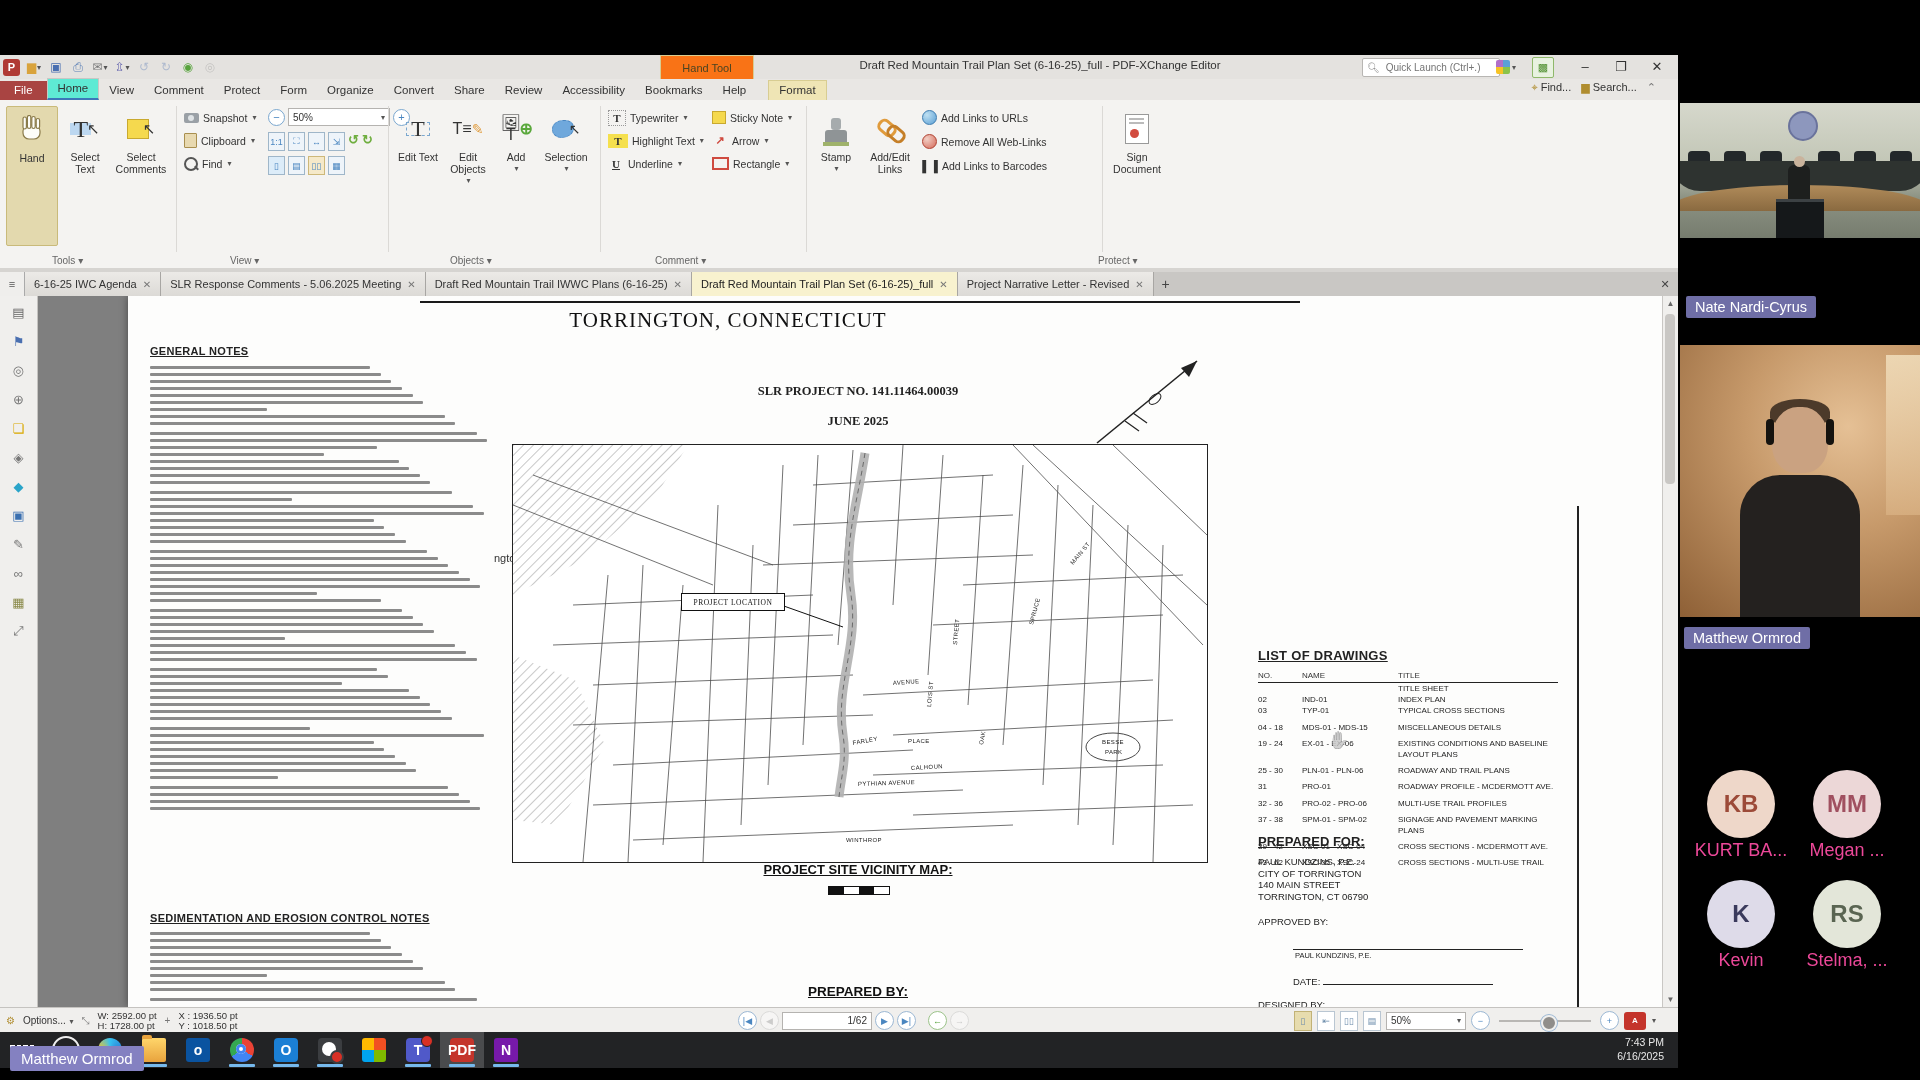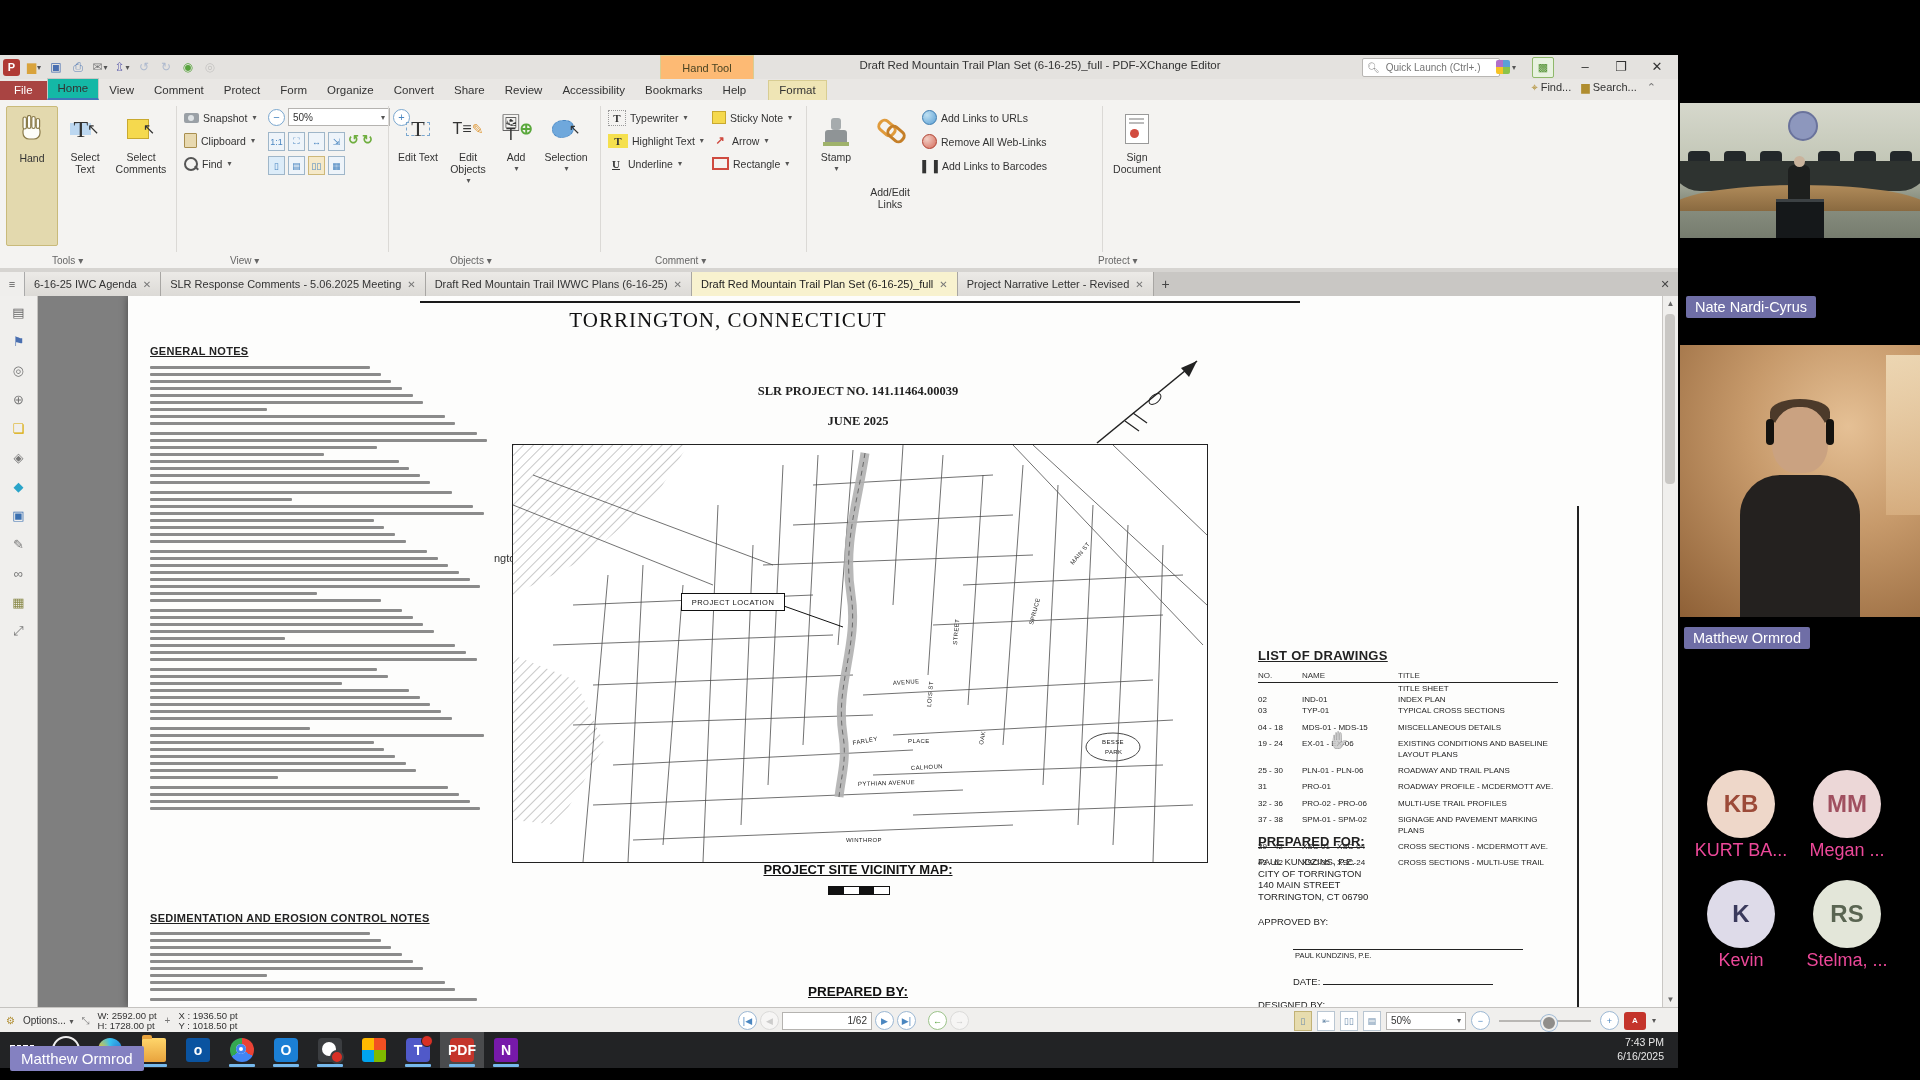--- a/index.html
+++ b/index.html
@@ -14,27 +14,27 @@
   #app-logo{width:17px;height:17px;background:#b03a34;border-radius:3px;color:#fff;font-weight:bold;font-size:11px;display:flex;align-items:center;justify-content:center;margin:0 3px;}
   .faded{opacity:.35;}
   .caret{font-size:8px;color:#555;margin-left:1px;}
   #win-title{position:absolute;left:760px;top:4px;width:560px;text-align:center;color:#333;font-size:11.5px;white-space:nowrap;}
   #quick-launch{position:absolute;left:1362px;top:3px;width:128px;height:17px;background:#fff;border:1px solid #b8b6b3;border-radius:2px;display:flex;align-items:center;font-size:10px;color:#8a8a8a;padding:0 4px;gap:4px;}
   #ql-input{border:none;outline:none;font-size:10px;color:#8a8a8a;width:100%;background:transparent;font-family:"Liberation Sans",sans-serif;}
   #customize-ico{position:absolute;left:1496px;top:3px;width:26px;height:18px;font-size:12px;display:flex;align-items:center;gap:1px;}
   #session-ico{position:absolute;left:1532px;top:2px;width:20px;height:19px;background:#e8f2e0;border:1px solid #8fb86a;border-radius:2px;display:flex;align-items:center;justify-content:center;color:#4e8f2f;font-size:11px;}
   .winbtn{position:absolute;top:0;width:34px;height:23px;display:flex;align-items:center;justify-content:center;font-size:13px;color:#333;}
   
-  #handtool-chip{position:absolute;left:660px;top:0;width:92px;height:24px;background:#fdba74;border:1px solid #d8cd92;border-bottom:none;display:flex;align-items:center;justify-content:center;font-size:11px;color:#4a4422;}
+  #handtool-chip{position:absolute;left:660px;top:0;width:92px;height:24px;background:#f97316;border:1px solid #d8cd92;border-bottom:none;display:flex;align-items:center;justify-content:center;font-size:11px;color:#4a4422;}
 
   
   #tabsrow{position:absolute;left:0;top:24px;width:100%;height:21px;background:#e9e7e4;display:flex;align-items:flex-end;font-size:11.5px;}
   .rtab{padding:3px 10px 4px;color:#333;white-space:nowrap;}
   .rtab.file{background:#a94442;color:#fff;padding:3px 14px 4px;}
-  .rtab.active{background:#14b8a6;border:1px solid #c9c7c4;border-bottom:2px solid #3c76b9;}
+  .rtab.active{background:#5eead4;border:1px solid #c9c7c4;border-bottom:2px solid #3c76b9;}
   .rtab.ctx{background:#efe5b5;border:1px solid #d8cd92;border-bottom:none;margin-left:12px;}
   #topright-find{position:absolute;right:22px;top:26px;display:flex;gap:10px;font-size:11px;color:#333;align-items:center;}
   #topright-find .ico{font-size:11px;color:#b08d2f;}
 
   
   #ribbon{position:absolute;left:0;top:45px;width:100%;height:168px;background:#f4f3f1;border-bottom:1px solid #c5c3c0;font-size:10.5px;}
   .rgroup-label{position:absolute;bottom:2px;font-size:10px;color:#666;text-align:left;}
   .vsep{position:absolute;top:6px;bottom:16px;width:1px;background:#dbd9d6;}
   .bigbtn{position:absolute;top:6px;width:52px;height:140px;display:flex;flex-direction:column;align-items:center;text-align:center;color:#333;padding-top:6px;box-sizing:border-box;line-height:12px;}
   .bigbtn.sel{background:#e3d9ae;border:1px solid #c9ba7a;border-radius:2px;}
@@ -93,21 +93,21 @@
   #topline{position:absolute;left:292px;top:5px;width:880px;height:2px;background:#1a1a1a;}
   #city-title{position:absolute;left:0;top:12px;width:1200px;text-align:center;font-family:"Liberation Serif",serif;font-size:21px;letter-spacing:1px;color:#111;}
   .proj-line{position:absolute;left:330px;width:800px;text-align:center;font-family:"Liberation Serif",serif;font-weight:bold;font-size:12.5px;color:#222;}
   #gn-title,#sed-title{position:absolute;left:22px;font-size:11px;font-weight:bold;text-decoration:underline;color:#222;letter-spacing:.3px;}
   .fakeline{height:3px;background:#8b8b8b;margin-bottom:4px;border-radius:1px;}
   #gn-lines{position:absolute;left:22px;top:70px;width:355px;}
   #sed-lines{position:absolute;left:22px;top:636px;width:355px;}
   #partial-city{position:absolute;left:366px;top:256px;font-size:11px;color:#333;}
   #mapframe{position:absolute;left:384px;top:148px;width:694px;height:417px;border:1.5px solid #222;background:#fff;}
   #mapframe svg{display:block;}
-  #proj-loc-box{position:absolute;left:168px;top:148px;width:102px;height:16px;border:1.2px solid #111;background:#fff;display:flex;align-items:center;justify-content:center;font-size:7.5px;letter-spacing:.5px;color:#111;}
+  #proj-loc-box{position:absolute;left:168px;top:148px;width:102px;height:16px;border:1.2px solid #111;background:#fff;display:flex;align-items:center;justify-content:center;font-size:7.5px;letter-spacing:.5px;color:#111;font-family:Liberation Serif, serif;}
   #northarrow{position:absolute;left:957px;top:55px;}
   #vic-title{position:absolute;left:330px;top:566px;width:800px;text-align:center;font-size:13px;font-weight:bold;text-decoration:underline;color:#111;}
   #scalebar{position:absolute;left:700px;top:590px;width:60px;height:7px;display:flex;border:1px solid #111;}
   #scalebar div{flex:1;}
   #prep-by{position:absolute;left:330px;top:688px;width:800px;text-align:center;font-size:13.5px;font-weight:bold;text-decoration:underline;color:#111;}
   #titleblock-vline{position:absolute;left:1449px;top:210px;width:1.5px;height:501px;background:#222;}
   
   #lod{position:absolute;left:1130px;top:352px;width:300px;color:#222;}
   #lod-title{font-size:13px;font-weight:bold;text-decoration:underline;letter-spacing:.3px;}
   #lod-head{display:grid;grid-template-columns:44px 96px 1fr;font-size:8px;color:#333;margin-top:8px;border-bottom:1.5px solid #222;padding-bottom:2px;}
@@ -393,21 +393,21 @@
       <div class="rgroup-label" style="left:655px;width:86px;"><span>Comment</span> ▾</div>
       <div class="vsep" style="left:806px;"></div>
 
       <div class="bigbtn" style="left:812px;width:48px;">
         <div class="bigicon">
             <div class="i-stamp"></div>
           </div>
         <span>Stamp</span>
           <span class="caret">▾</span>
       </div>
-      <div class="bigbtn" style="left:864px;width:52px;gap:35px;">
+      <div class="bigbtn" style="left:864px;width:52px;">
         <div class="bigicon">
             <div class="i-chain"></div>
           </div>
         <span>Add/Edit Links</span>
       </div>
       <div class="abs" style="left:922px;top:8px;display:flex;flex-direction:column;gap:5px;">
         <div class="smallrow">
             <span class="i-globe"></span>
             <span>Add Links to URLs</span>
           </div>

